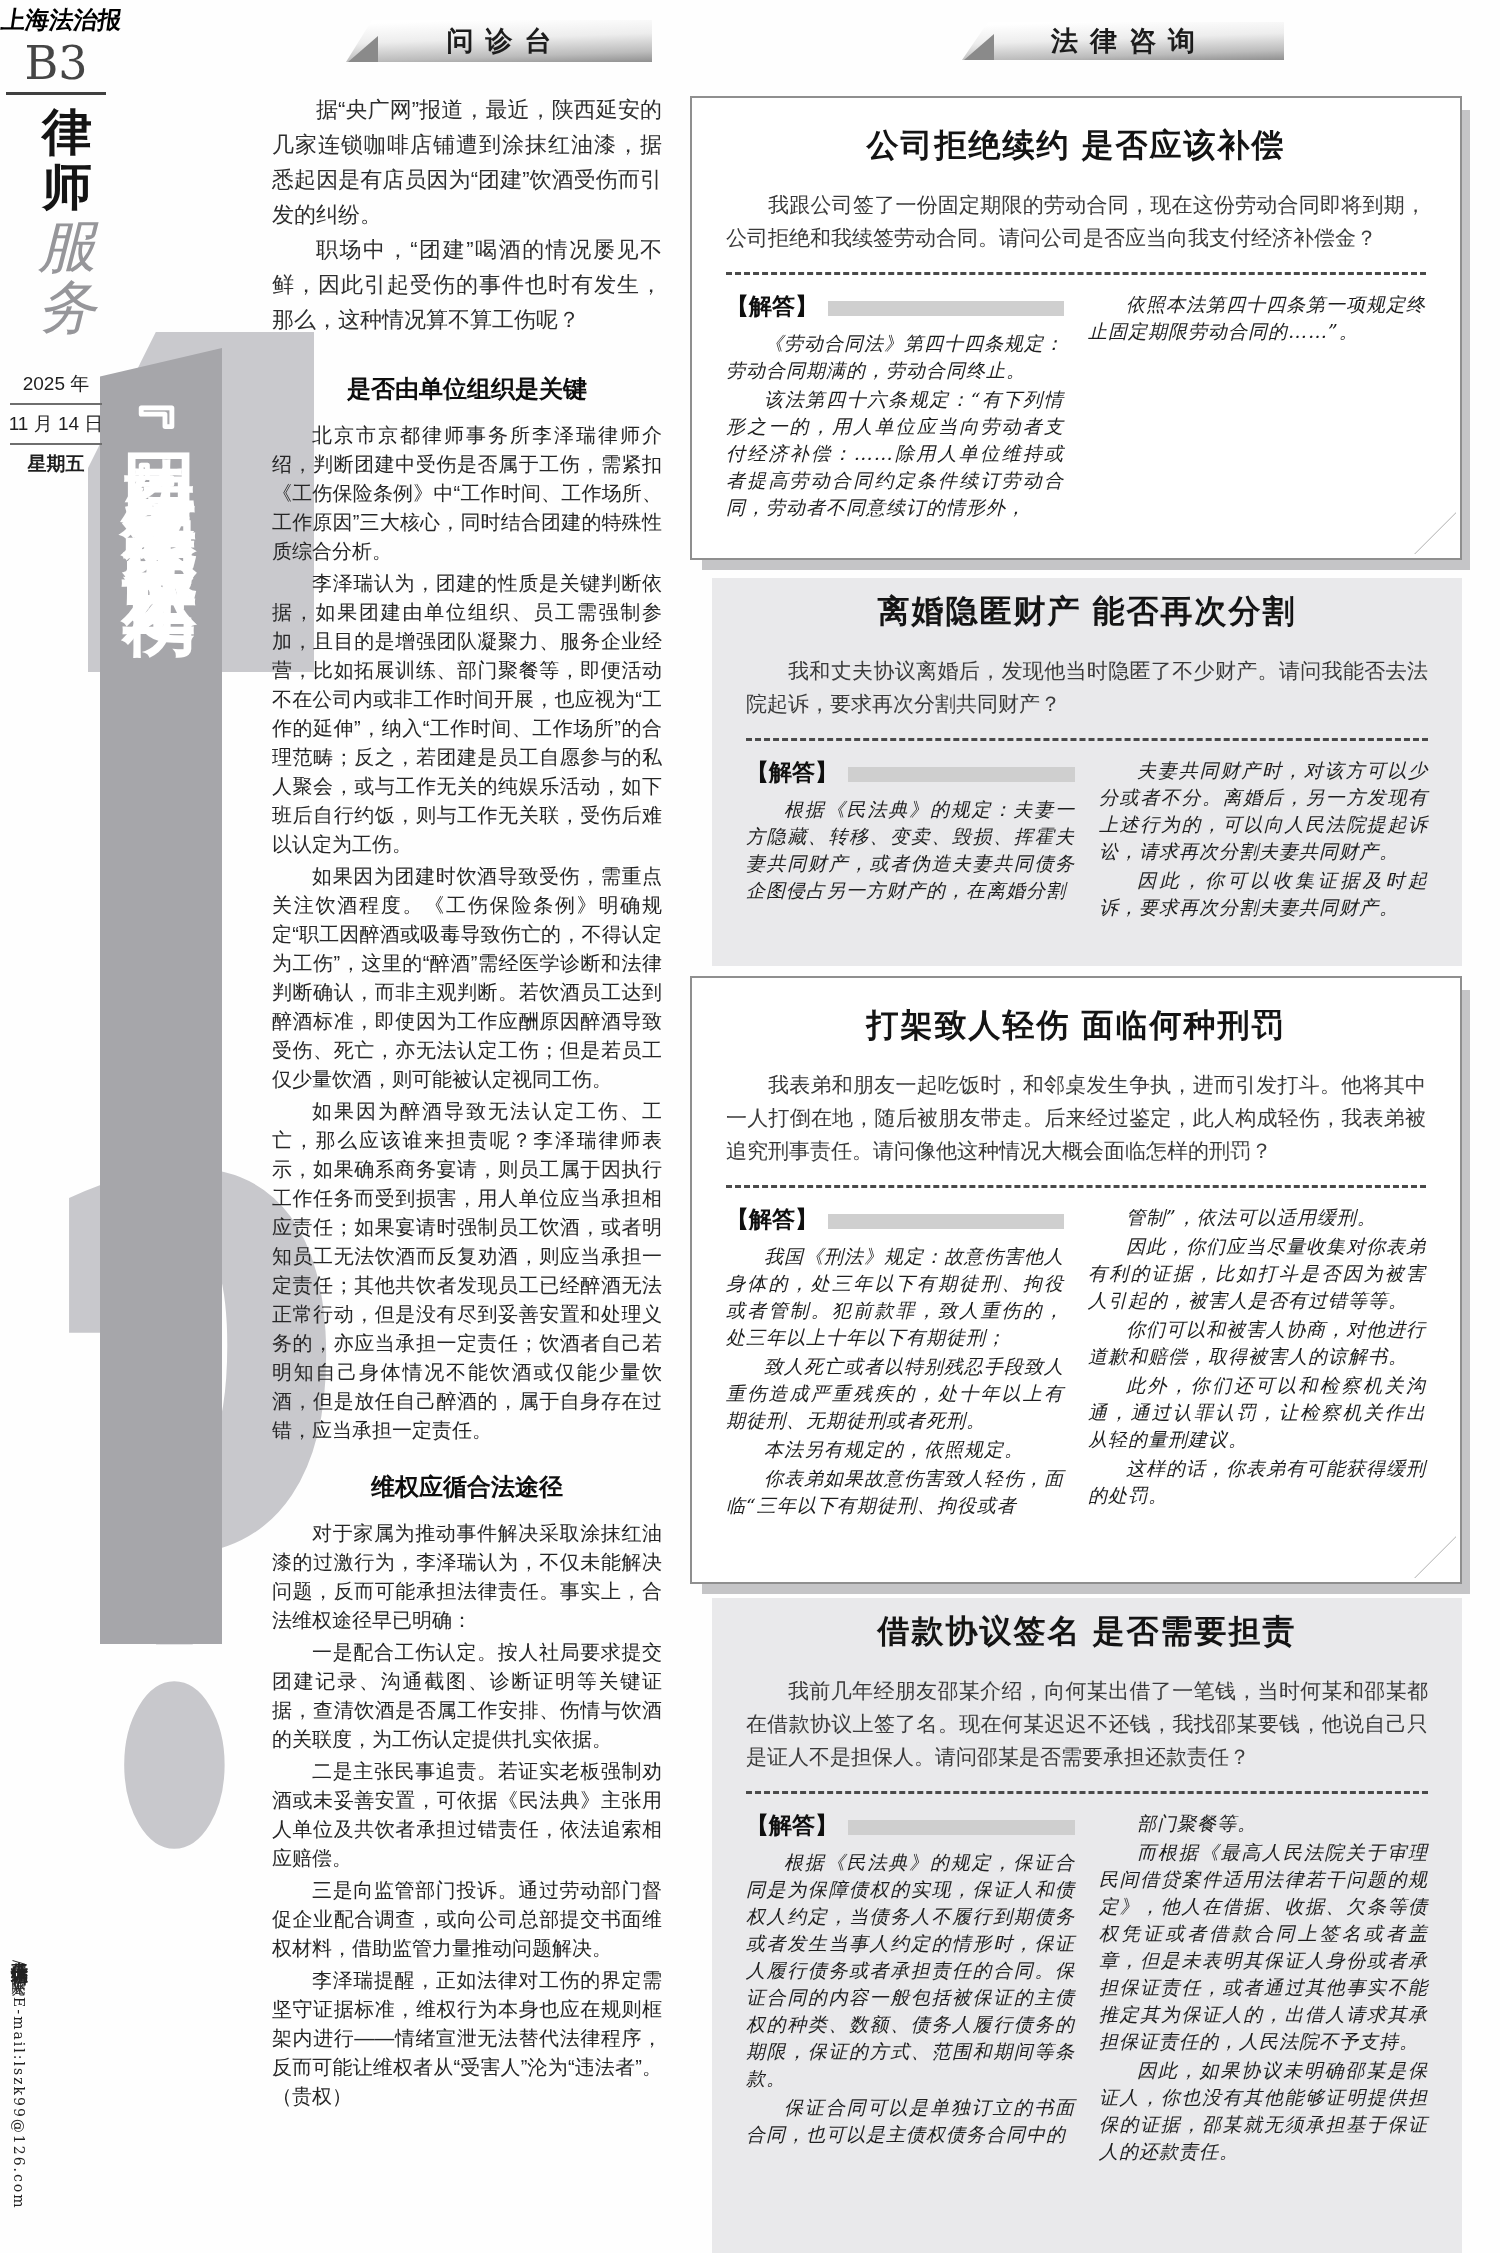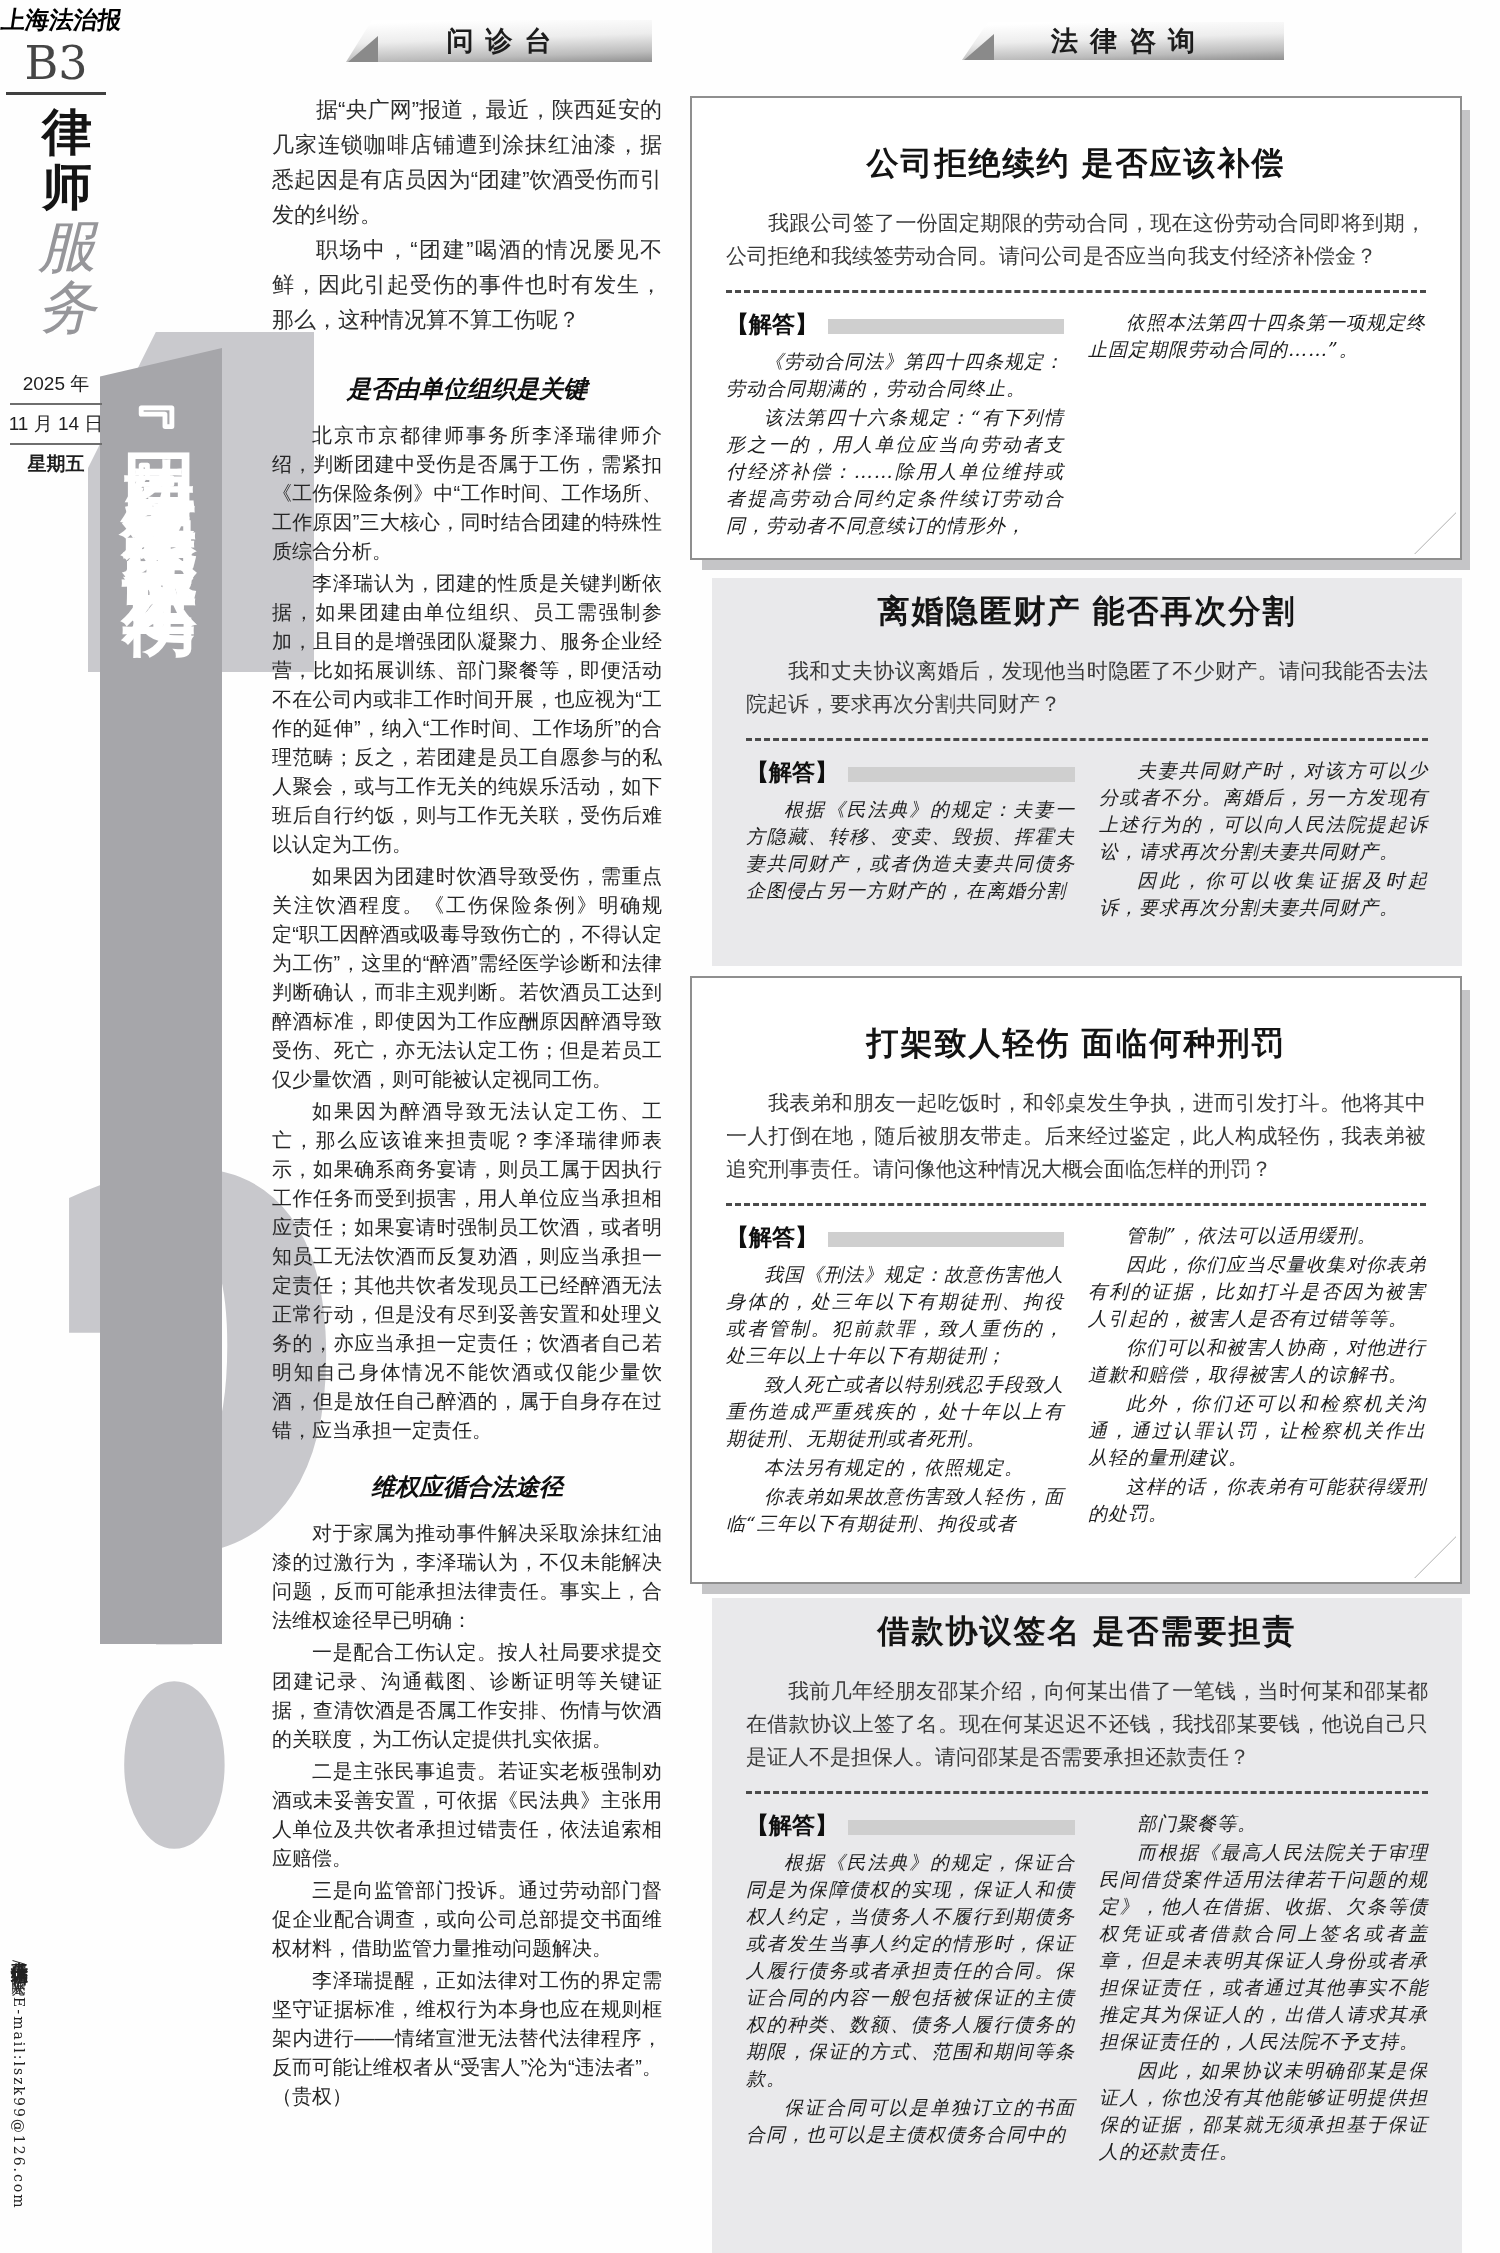--- a/index.html
+++ b/index.html
@@ -41,29 +41,29 @@
           clip-path:polygon(26px 0,100% 0,100% 100%,0 100%);}
   .ribbon::before{content:"";position:absolute;left:2px;bottom:0;width:30px;height:26px;background:#8a8a8a;
                   clip-path:polygon(100% 0,100% 100%,0 100%);}
   .ribbon-label{font-size:27px;font-weight:bold;color:#1c1c1c;letter-spacing:12px;text-indent:12px;}
   .ribbon.left-tab{left:346px;top:20px;width:306px;}
   .ribbon.right-tab{left:962px;top:22px;width:322px;height:38px;}
 
   
   .article-col{position:absolute;left:272px;top:92px;width:390px;z-index:2;}
   .intro p{font-size:22px;line-height:35px;color:#2e2e2e;text-indent:2em;margin:0;text-align:justify;}
-  .sec-heading{font-size:24px;font-weight:bold;color:#0e0e0e;text-align:center;margin:36px 0 16px;font-style:italic;}
+  .sec-heading{font-size:24px;font-weight:bold;color:#0e0e0e;text-align:center;margin:36px 0 16px;}
   .sec-heading.second{margin-top:26px;}
   .bodytxt p{font-size:20px;line-height:29px;color:#262626;text-indent:2em;margin:0 0 3px;text-align:justify;}
 
   
   .qa-box{position:absolute;box-sizing:border-box;z-index:2;}
   .qa-box.boxed{background:#ffffff;border:2px solid #8f8f8f;box-shadow:10px 12px 0 -2px #c5c5c7;}
   .qa-box.shaded{background:#e9e9eb;}
-  .qa-title{text-align:center;font-size:32px;font-weight:bold;color:#141414;letter-spacing:2px;padding-top:44px;}
+  .qa-title{text-align:center;font-size:32px;font-weight:bold;color:#141414;letter-spacing:2px;padding-top:26px;}
   .shaded .qa-title{padding-top:12px;}
   .qa-q{font-size:21px;line-height:33px;color:#3a3a3a;text-indent:2em;text-align:justify;margin:20px 34px 0;}
   .qa-dash{border-top:3px dashed #4a4a4a;margin:18px 34px 0;}
   .qa-answer{display:flex;gap:24px;margin:16px 34px 0;}
   .qa-col{flex:1;min-width:0;}
   .ans-head{display:flex;align-items:center;gap:10px;margin-bottom:8px;}
   .ans-label{font-size:23px;font-weight:bold;color:#0f0f0f;white-space:nowrap;}
   .ans-bar{height:15px;background:#cfcfcf;flex:1;margin-top:4px;}
   .qa-col p{font-family:"DejaVu Serif",serif;font-style:italic;font-size:19px;line-height:27px;
             letter-spacing:1px;color:#1d1d1d;text-indent:2em;text-align:justify;margin:0 0 2px;}

